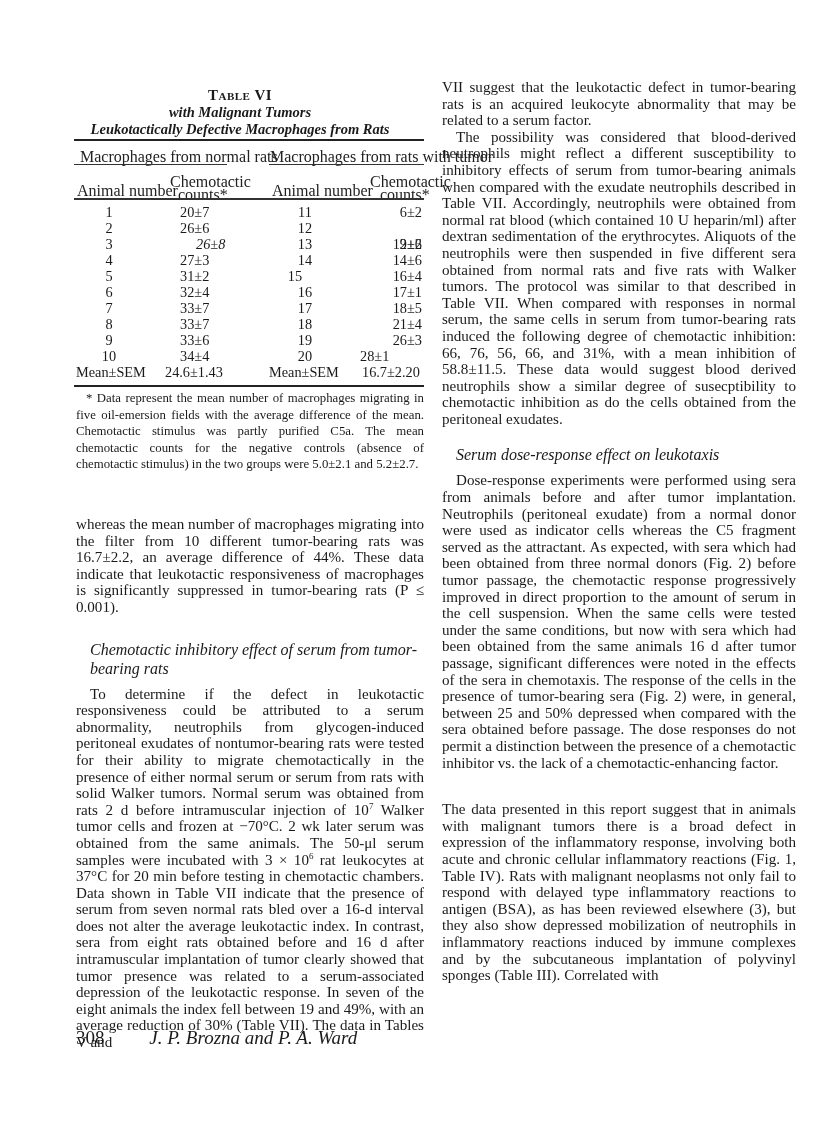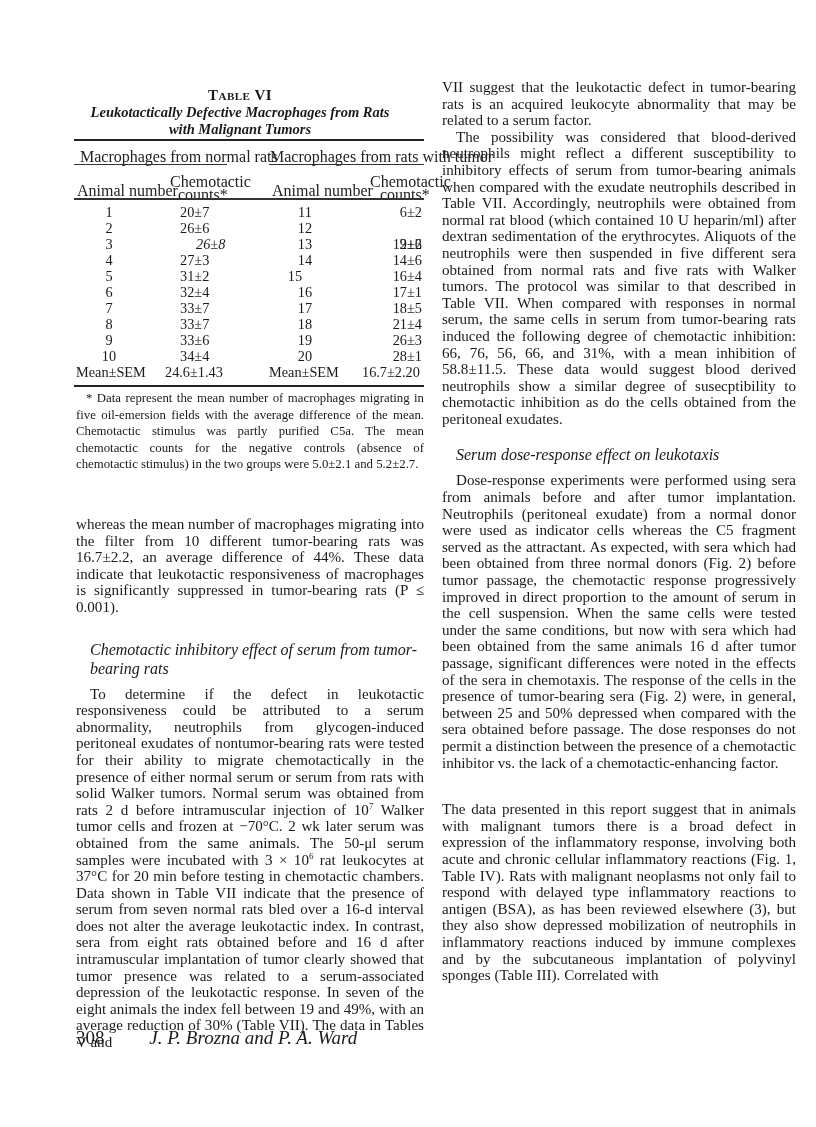--- a/index.html
+++ b/index.html
@@ -27,22 +27,22 @@
   .footer { position: absolute; top: 1027px; left: 76px; font-family: "Liberation Serif", serif;
             font-size: 19px; }
   .footer .authors { font-style: italic; margin-left: 40px; }
   sup { font-size: 9px; line-height: 0; }
 </style>
 </head>
 <body>
 
 <div class="table-caption">
   <div class="table-title" style="font-variant: small-caps;">Table VI</div>
+  <div class="table-subtitle">with Malignant Tumors</div>
   <div class="table-subtitle">Leukotactically Defective Macrophages from Rats</div>
-  <div class="table-subtitle">with Malignant Tumors</div>
 </div>
 
 <div class="rule-thick" style="left:74px; top:139px; width:350px;"></div>
 <div class="hdr" style="left:80px; top:148px;">Macrophages from normal rats</div>
 <div class="hdr" style="left:270px; top:148px;">Macrophages from rats with tumor</div>
 <div class="rule-thin" style="left:74px; top:164px; width:153px;"></div>
 <div class="rule-thin" style="left:269px; top:164px; width:155px;"></div>
 
 <div class="hdr" style="left:77px; top:182px;">Animal number</div>
 <div class="hdr" style="left:170px; top:173px;">Chemotactic</div>
@@ -85,21 +85,21 @@
     <div class="cell" style="top: 268px; left: 360px; width: 62px; text-align: right;">16±4</div>
     <div class="cell" style="top: 284px; left: 290px; width: 30px; text-align: center;">16</div>
     <div class="cell" style="top: 284px; left: 360px; width: 62px; text-align: right;">17±1</div>
     <div class="cell" style="top: 300px; left: 290px; width: 30px; text-align: center;">17</div>
     <div class="cell" style="top: 300px; left: 360px; width: 62px; text-align: right;">18±5</div>
     <div class="cell" style="top: 316px; left: 290px; width: 30px; text-align: center;">18</div>
     <div class="cell" style="top: 316px; left: 360px; width: 62px; text-align: right;">21±4</div>
     <div class="cell" style="top: 332px; left: 290px; width: 30px; text-align: center;">19</div>
     <div class="cell" style="top: 332px; left: 360px; width: 62px; text-align: right;">26±3</div>
     <div class="cell" style="top: 348px; left: 290px; width: 30px; text-align: center;">20</div>
-    <div class="cell" style="top: 348px; left: 360px; width: 62px; text-align: right;">28±1</div>
+    <div class="cell" style="top: 348px; left: 360px; width: 62px; ">28±1</div>
   </div>
 
 <div class="cell" style="left:76px; top:364px;">Mean±SEM</div>
 <div class="cell" style="left:165px; top:364px;">24.6±1.43</div>
 <div class="cell" style="left:269px; top:364px;">Mean±SEM</div>
 <div class="cell" style="left:362px; top:364px;">16.7±2.20</div>
 <div class="rule-thick" style="left:74px; top:385px; width:350px;"></div>
 
 <p class="footnote" style="top:390px; text-indent:10px;">* Data represent the mean number of macrophages migrating in five oil-emersion fields with the average difference of the mean. Chemotactic stimulus was partly purified C5a. The mean chemotactic counts for the negative controls (absence of chemotactic stimulus) in the two groups were 5.0±2.1 and 5.2±2.7.</p>
 

